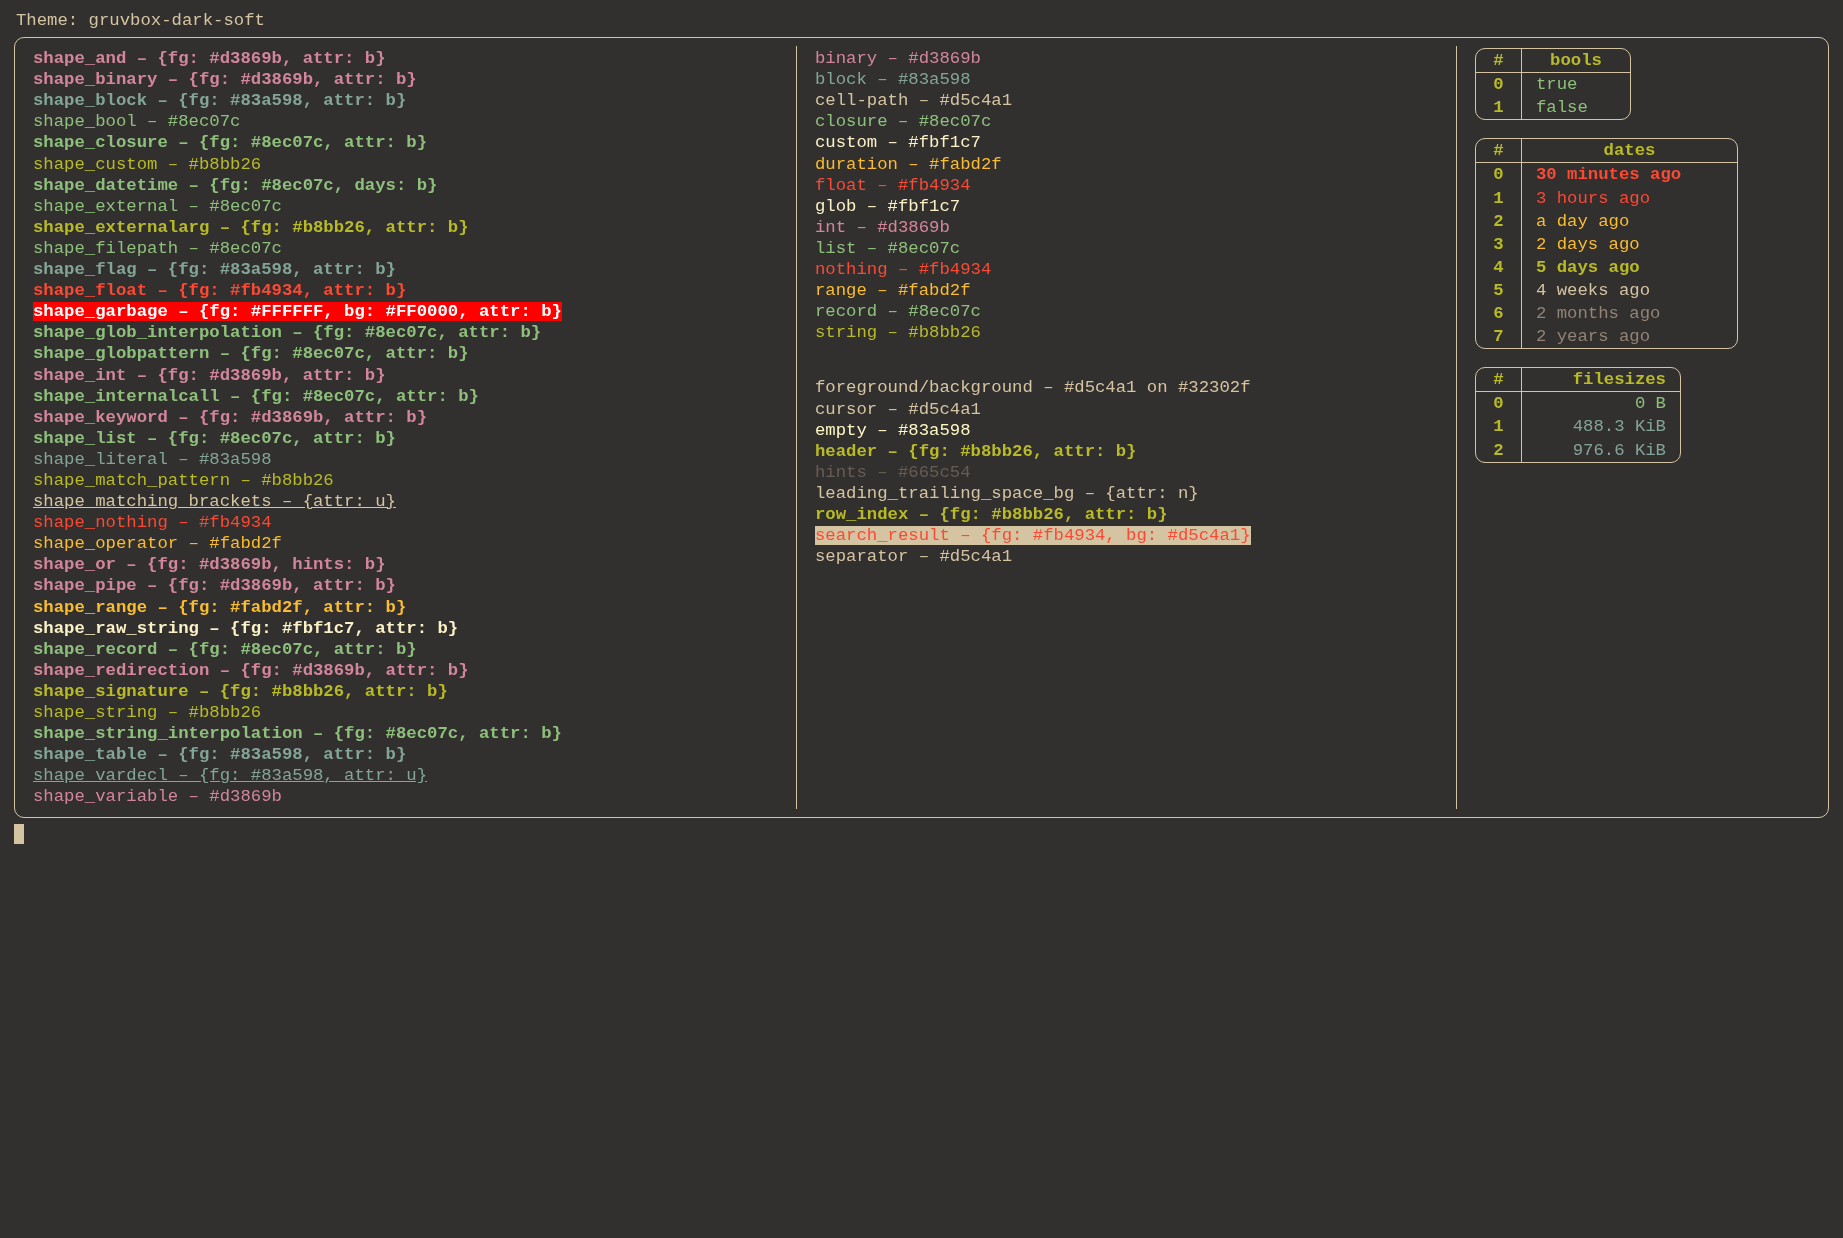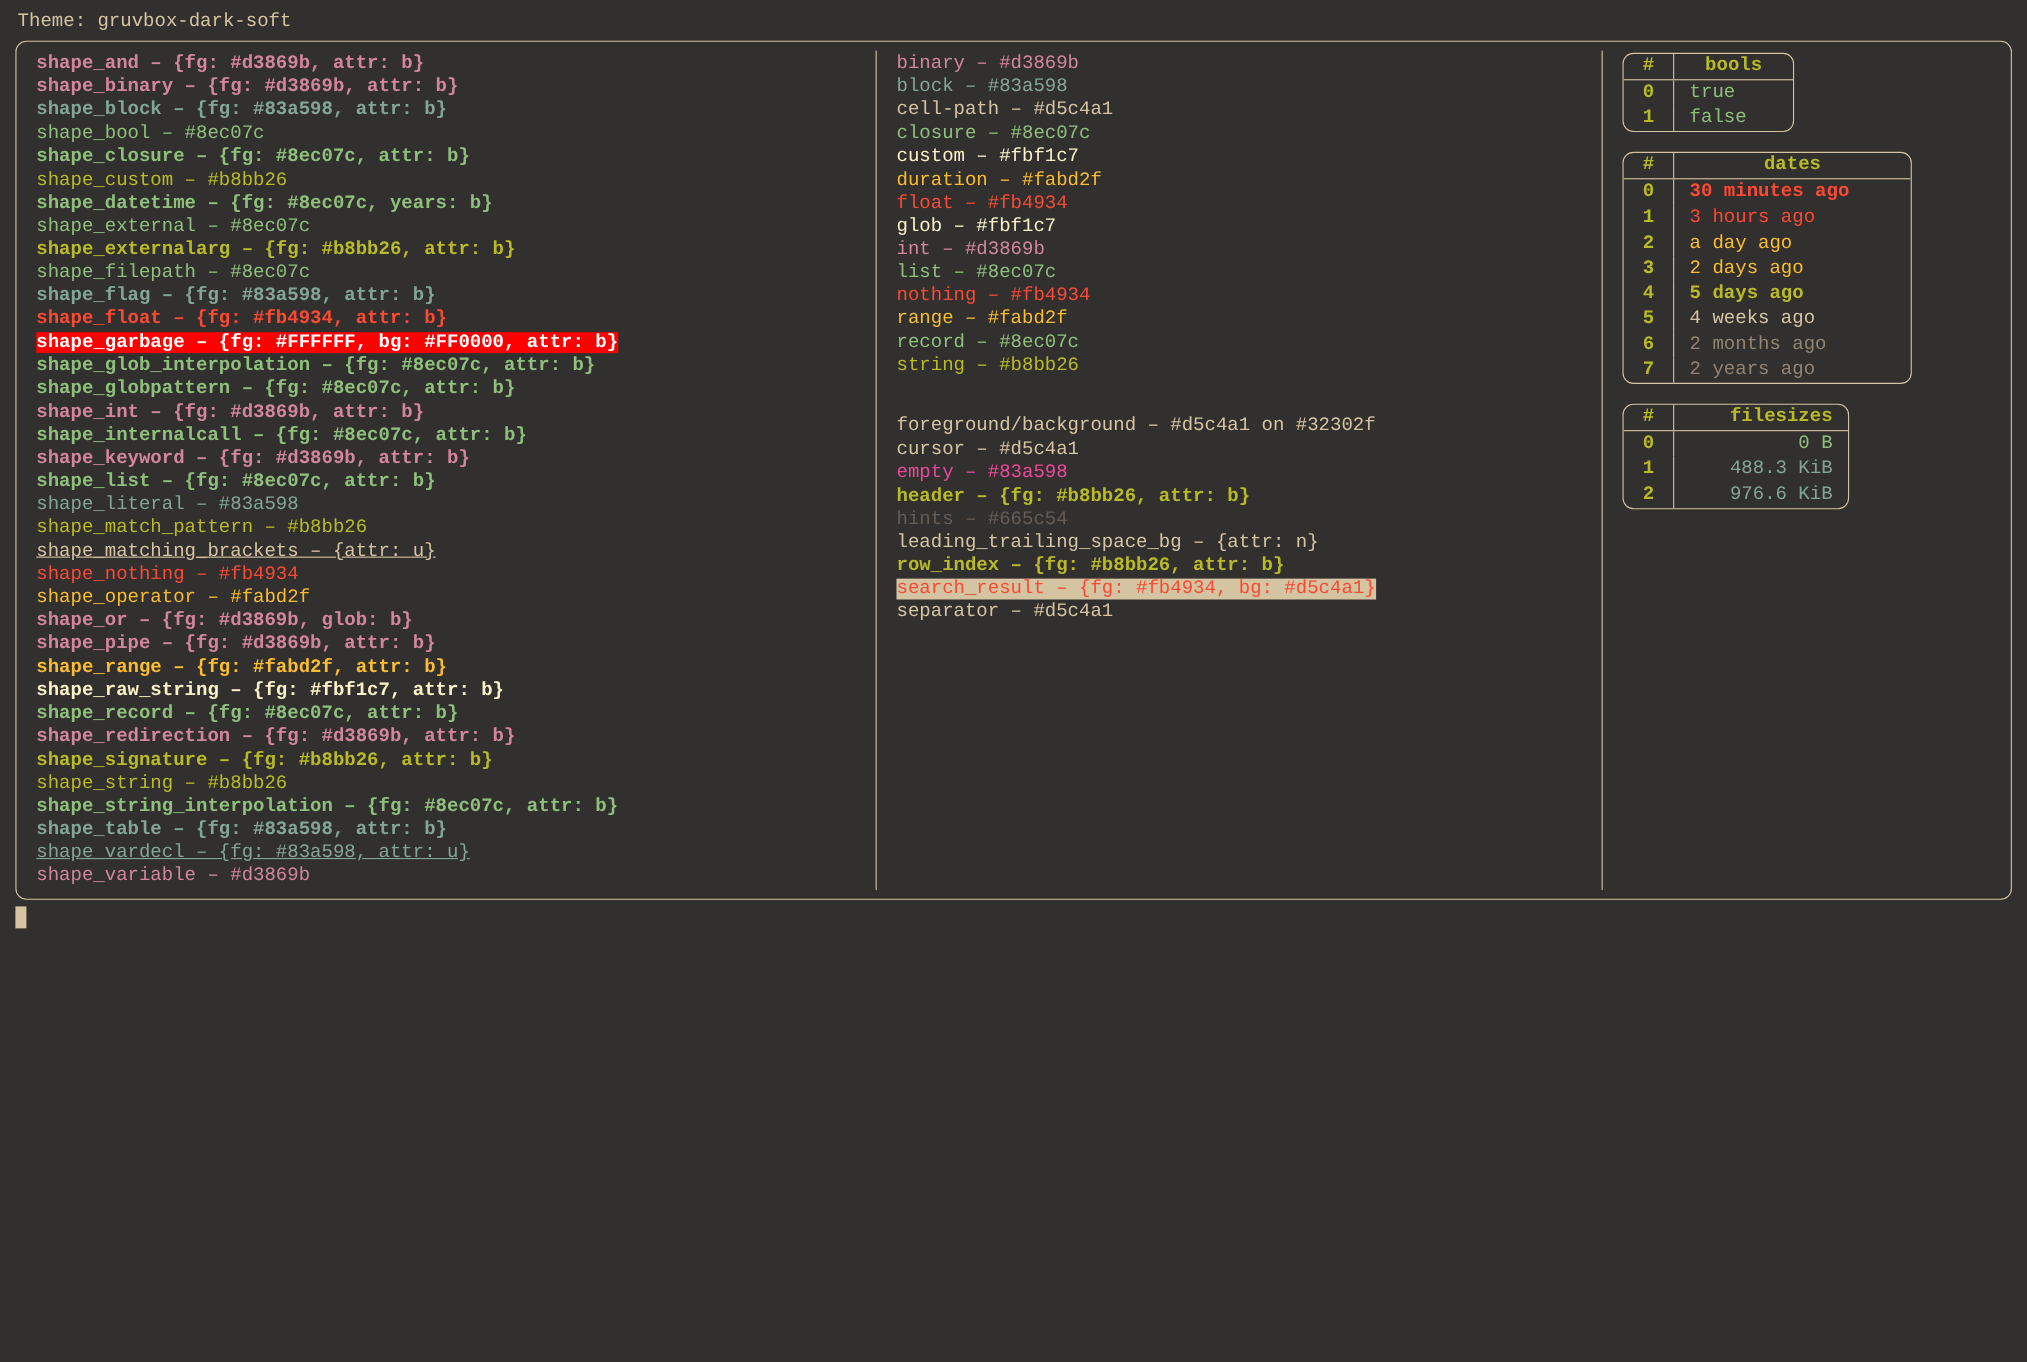--- a/index.html
+++ b/index.html
@@ -79,39 +79,39 @@
 
 <div class="frame">
 
   <div class="col col1" id="col-shapes">
       <div><span class="bold" style="color: rgb(211, 134, 155);">shape_and – {fg: #d3869b, attr: b}</span></div>
       <div><span class="bold" style="color: rgb(211, 134, 155);">shape_binary – {fg: #d3869b, attr: b}</span></div>
       <div><span class="bold" style="color: rgb(131, 165, 152);">shape_block – {fg: #83a598, attr: b}</span></div>
       <div><span style="color: rgb(142, 192, 124);">shape_bool – #8ec07c</span></div>
       <div><span class="bold" style="color: rgb(142, 192, 124);">shape_closure – {fg: #8ec07c, attr: b}</span></div>
       <div><span style="color: rgb(184, 187, 38);">shape_custom – #b8bb26</span></div>
-      <div><span class="bold" style="color: rgb(142, 192, 124);">shape_datetime – {fg: #8ec07c, years: b}</span></div>
+      <div><span class="bold" style="color: rgb(142, 192, 124);">shape_datetime – {fg: #8ec07c, days: b}</span></div>
       <div><span style="color: rgb(142, 192, 124);">shape_external – #8ec07c</span></div>
       <div><span class="bold" style="color: rgb(184, 187, 38);">shape_externalarg – {fg: #b8bb26, attr: b}</span></div>
       <div><span style="color: rgb(142, 192, 124);">shape_filepath – #8ec07c</span></div>
       <div><span class="bold" style="color: rgb(131, 165, 152);">shape_flag – {fg: #83a598, attr: b}</span></div>
       <div><span class="bold" style="color: rgb(251, 73, 52);">shape_float – {fg: #fb4934, attr: b}</span></div>
       <div><span class="bold" style="color: rgb(255, 255, 255); background: rgb(255, 0, 0);">shape_garbage – {fg: #FFFFFF, bg: #FF0000, attr: b}</span></div>
       <div><span class="bold" style="color: rgb(142, 192, 124);">shape_glob_interpolation – {fg: #8ec07c, attr: b}</span></div>
       <div><span class="bold" style="color: rgb(142, 192, 124);">shape_globpattern – {fg: #8ec07c, attr: b}</span></div>
       <div><span class="bold" style="color: rgb(211, 134, 155);">shape_int – {fg: #d3869b, attr: b}</span></div>
       <div><span class="bold" style="color: rgb(142, 192, 124);">shape_internalcall – {fg: #8ec07c, attr: b}</span></div>
       <div><span class="bold" style="color: rgb(211, 134, 155);">shape_keyword – {fg: #d3869b, attr: b}</span></div>
       <div><span class="bold" style="color: rgb(142, 192, 124);">shape_list – {fg: #8ec07c, attr: b}</span></div>
       <div><span style="color: rgb(131, 165, 152);">shape_literal – #83a598</span></div>
       <div><span style="color: rgb(184, 187, 38);">shape_match_pattern – #b8bb26</span></div>
       <div><span class="u" style="color: rgb(213, 196, 161);">shape_matching_brackets – {attr: u}</span></div>
       <div><span style="color: rgb(251, 73, 52);">shape_nothing – #fb4934</span></div>
       <div><span style="color: rgb(250, 189, 47);">shape_operator – #fabd2f</span></div>
-      <div><span class="bold" style="color: rgb(211, 134, 155);">shape_or – {fg: #d3869b, glob: b}</span></div>
+      <div><span class="bold" style="color: rgb(211, 134, 155);">shape_or – {fg: #d3869b, hints: b}</span></div>
       <div><span class="bold" style="color: rgb(211, 134, 155);">shape_pipe – {fg: #d3869b, attr: b}</span></div>
       <div><span class="bold" style="color: rgb(250, 189, 47);">shape_range – {fg: #fabd2f, attr: b}</span></div>
       <div><span class="bold" style="color: rgb(251, 241, 199);">shape_raw_string – {fg: #fbf1c7, attr: b}</span></div>
       <div><span class="bold" style="color: rgb(142, 192, 124);">shape_record – {fg: #8ec07c, attr: b}</span></div>
       <div><span class="bold" style="color: rgb(211, 134, 155);">shape_redirection – {fg: #d3869b, attr: b}</span></div>
       <div><span class="bold" style="color: rgb(184, 187, 38);">shape_signature – {fg: #b8bb26, attr: b}</span></div>
       <div><span style="color: rgb(184, 187, 38);">shape_string – #b8bb26</span></div>
       <div><span class="bold" style="color: rgb(142, 192, 124);">shape_string_interpolation – {fg: #8ec07c, attr: b}</span></div>
       <div><span class="bold" style="color: rgb(131, 165, 152);">shape_table – {fg: #83a598, attr: b}</span></div>
       <div><span class="u" style="color: rgb(131, 165, 152);">shape_vardecl – {fg: #83a598, attr: u}</span></div>
@@ -131,21 +131,21 @@
         <div><span style="color: rgb(211, 134, 155);">int – #d3869b</span></div>
         <div><span style="color: rgb(142, 192, 124);">list – #8ec07c</span></div>
         <div><span style="color: rgb(251, 73, 52);">nothing – #fb4934</span></div>
         <div><span style="color: rgb(250, 189, 47);">range – #fabd2f</span></div>
         <div><span style="color: rgb(142, 192, 124);">record – #8ec07c</span></div>
         <div><span style="color: rgb(184, 187, 38);">string – #b8bb26</span></div>
       </div>
     <div id="col-misc">
         <div><span style="color: rgb(213, 196, 161);">foreground/background – #d5c4a1 on #32302f</span></div>
         <div><span style="color: rgb(213, 196, 161);">cursor – #d5c4a1</span></div>
-        <div><span style="color: #ec4899;">empty – #83a598</span></div>
+        <div><span style="color: #fef9c3;">empty – #83a598</span></div>
         <div><span class="bold" style="color: rgb(184, 187, 38);">header – {fg: #b8bb26, attr: b}</span></div>
         <div><span style="color: rgb(102, 92, 84);">hints – #665c54</span></div>
         <div><span style="color: rgb(213, 196, 161);">leading_trailing_space_bg – {attr: n}</span></div>
         <div><span class="bold" style="color: rgb(184, 187, 38);">row_index – {fg: #b8bb26, attr: b}</span></div>
         <div><span style="color: rgb(251, 73, 52); background: rgb(213, 196, 161);">search_result – {fg: #fb4934, bg: #d5c4a1}</span></div>
         <div><span style="color: rgb(213, 196, 161);">separator – #d5c4a1</span></div>
       </div>
   </div>
 
   <div class="col col3">

